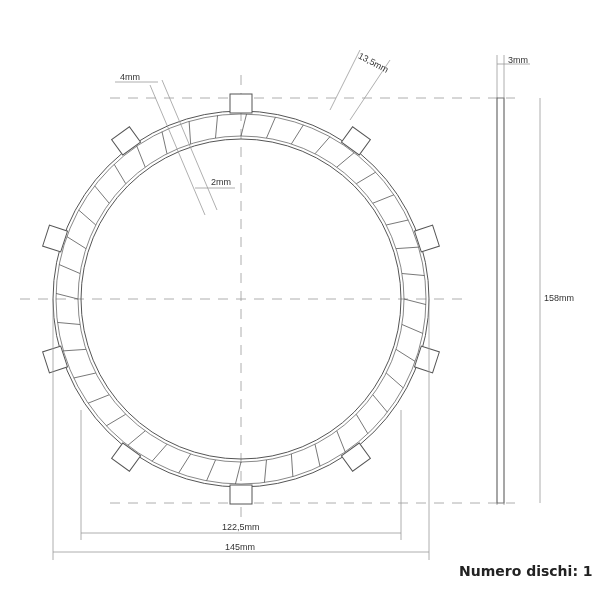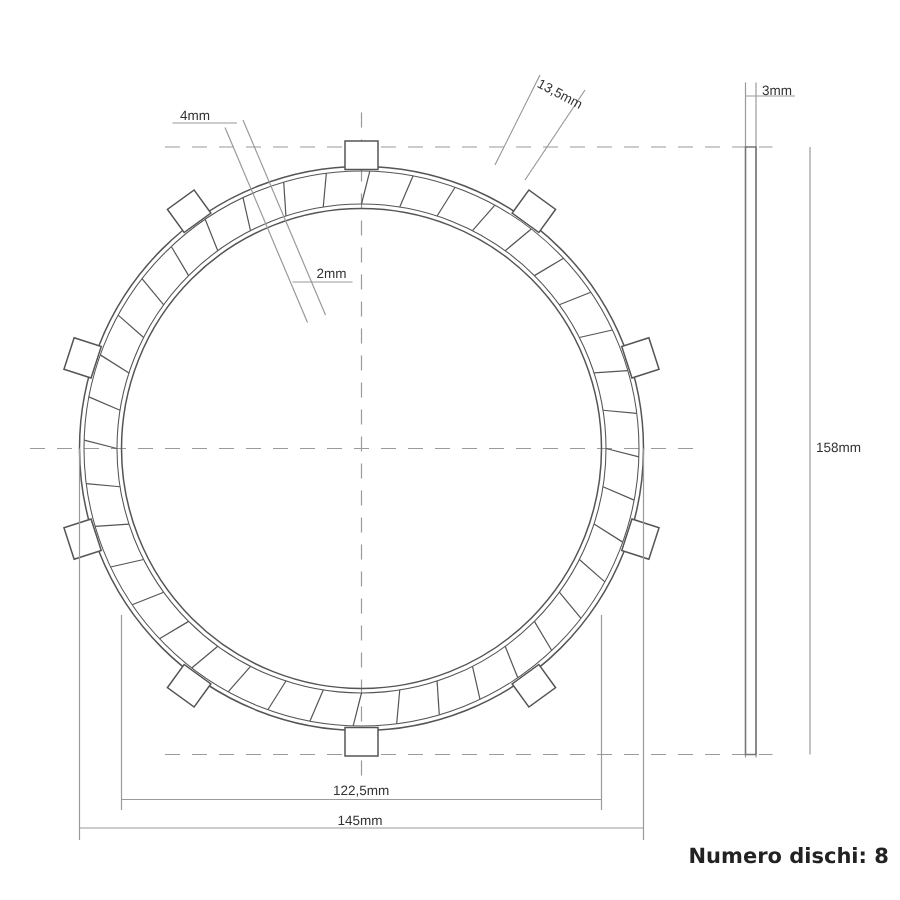--- a/index.html
+++ b/index.html
@@ -124,13 +124,13 @@
 
   <text class="dim-label" x="120" y="80">4mm</text>
   <text class="dim-label" x="211" y="185">2mm</text>
   <text class="dim-label" x="355" y="62" transform="rotate(28 365 65)">13,5mm</text>
   <text class="dim-label" x="508" y="63">3mm</text>
   <text class="dim-label" x="544" y="301">158mm</text>
   <text class="dim-label" x="222" y="530">122,5mm</text>
   <text class="dim-label" x="225" y="550">145mm</text>
 </svg>
 
-<div id="footer-label">Numero dischi: 8</div>
+<div id="footer-label">Numero dischi: 1</div>
 
 </body></html>

